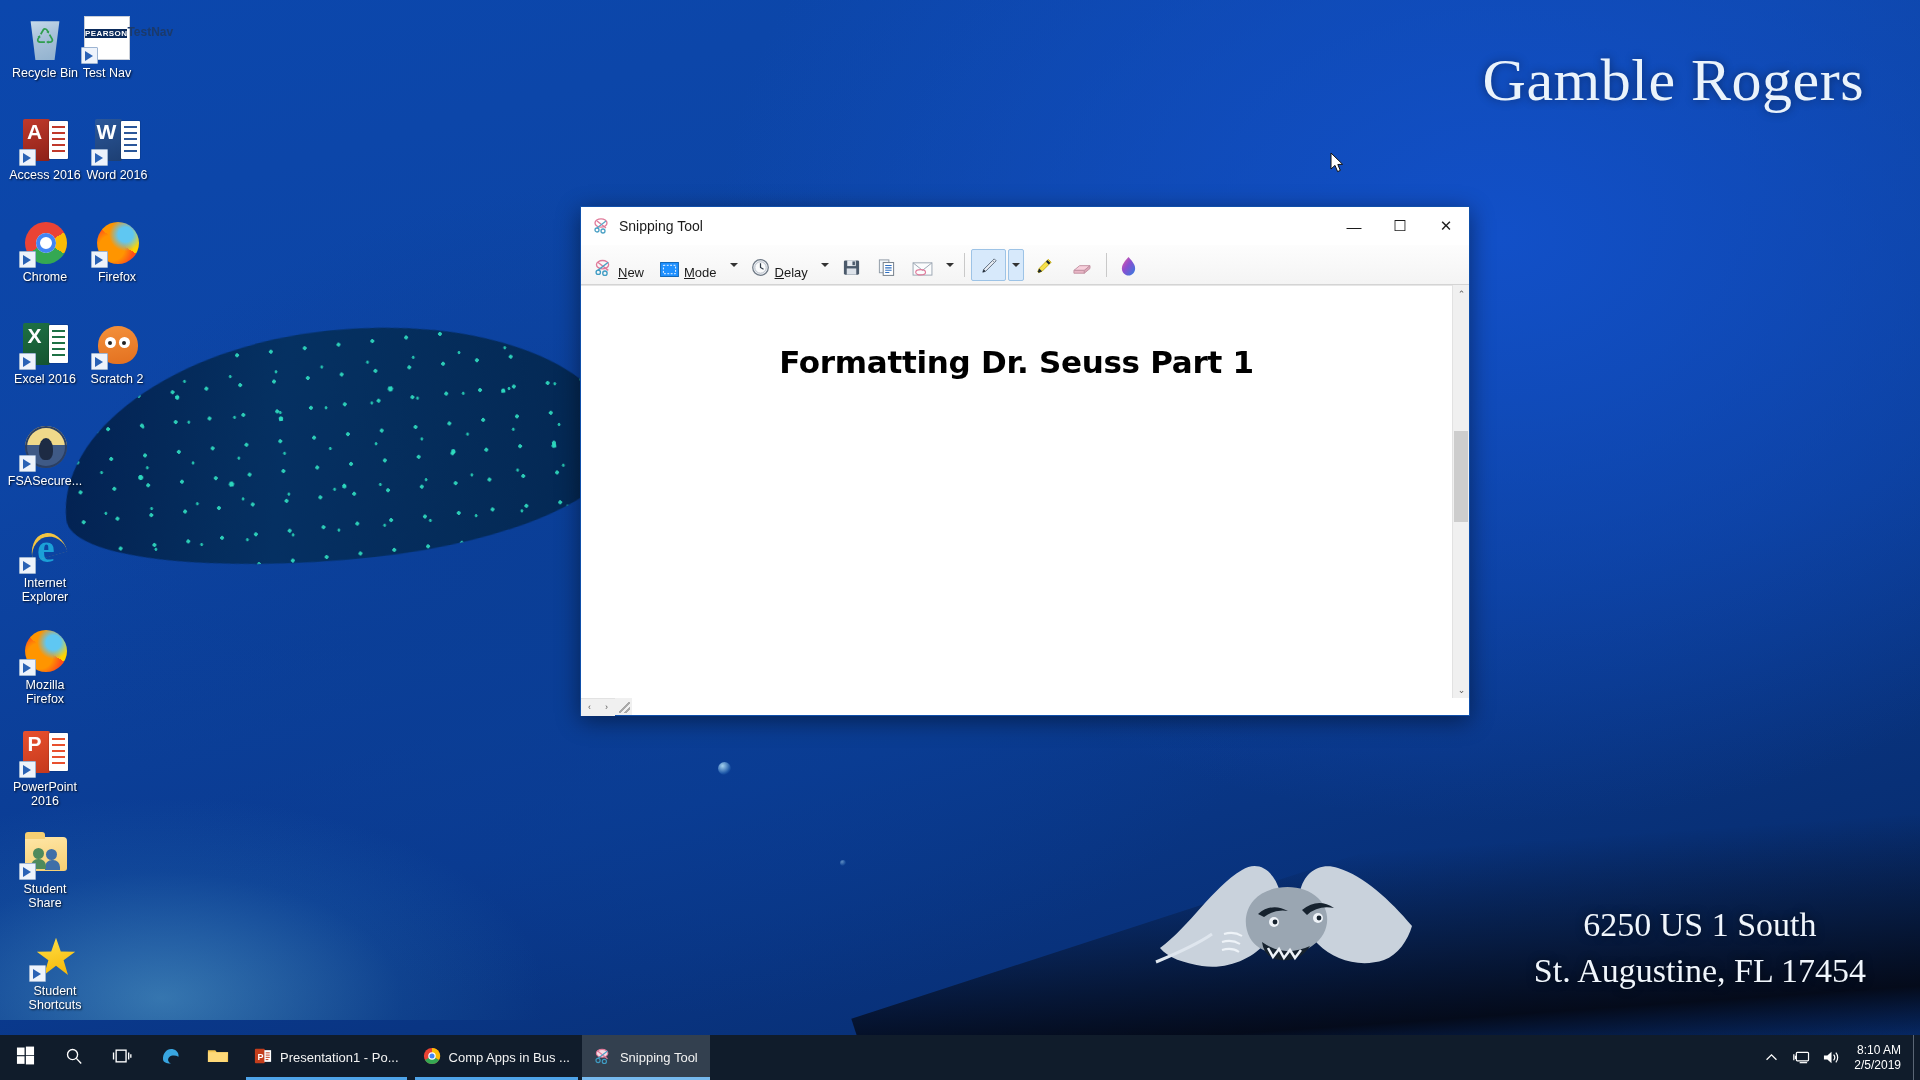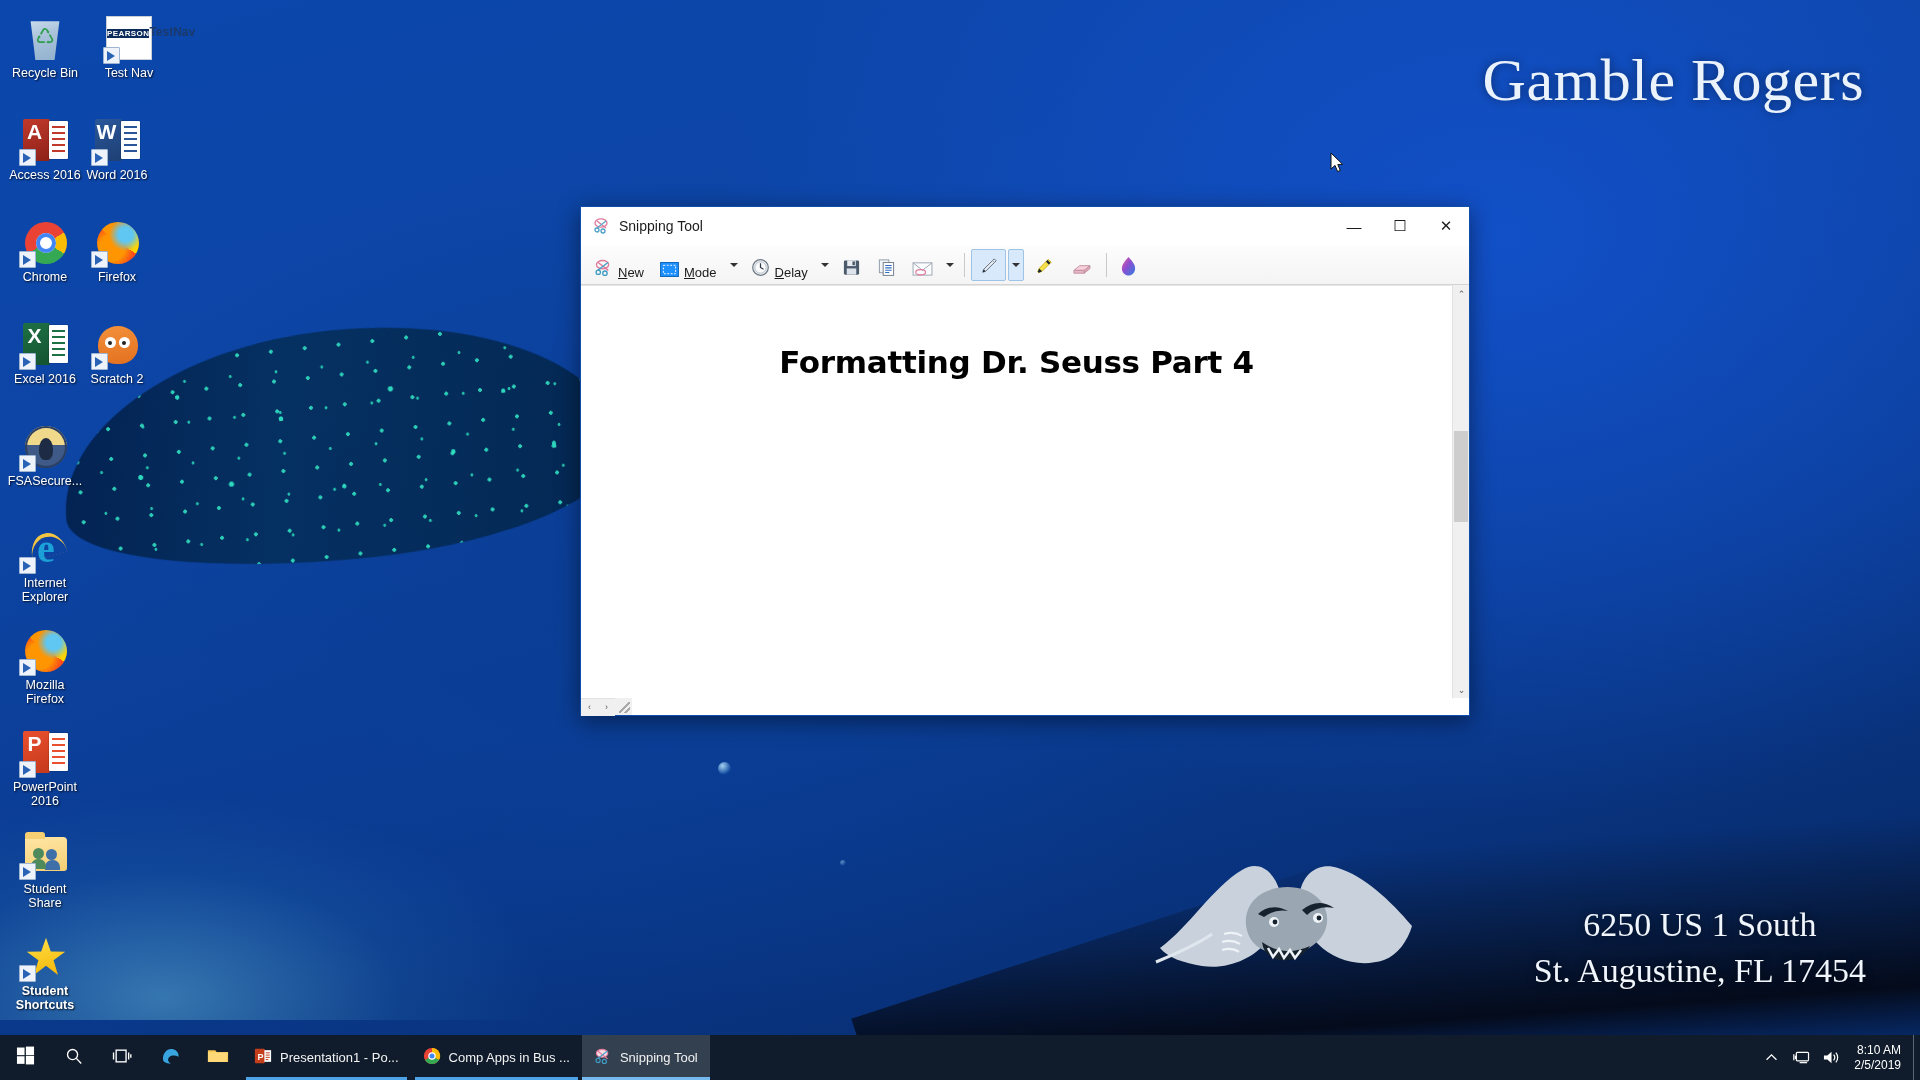--- a/index.html
+++ b/index.html
@@ -385,21 +385,21 @@
 
   <div id="icon-grid">
 
     <div class="dicon" style="left:6px;top:8px;">
       <span class="glyph">
           <span class="ic-recycle"></span>
         </span>
       <span class="label">Recycle Bin</span>
     </div>
 
-    <div class="dicon" style="left:90px;top:8px;">
+    <div class="dicon" style="left:68px;top:8px;">
       <span class="glyph">
         <span class="ic-testnav"><span class="tn-top">PEARSON</span><span class="tn-body">TestNav</span></span>
         <span class="shortcut-badge"></span>
       </span>
       <span class="label">Test Nav</span>
     </div>
 
     <div class="dicon" style="left:6px;top:110px;">
       <span class="glyph">
         <span class="off-tile ic-acc-tile"></span>
@@ -514,21 +514,21 @@
 
     <div class="dicon" style="left:6px;top:824px;">
       <span class="glyph">
         <span class="ic-folder"></span>
           <span class="ic-people"></span>
         <span class="shortcut-badge"></span>
       </span>
       <span class="label">Student Share</span>
     </div>
 
-    <div class="dicon" style="left:6px;top:926px;font-weight:bold;">
+    <div class="dicon" style="left:16px;top:926px;">
       <span class="glyph">
         <span class="ic-star"></span>
         <span class="shortcut-badge"></span>
       </span>
       <span class="label">Student Shortcuts</span>
     </div>
 
   </div>
 </div>
 
@@ -669,21 +669,21 @@
           </defs>
         </svg>
       </span>
     </div>
 
   </div>
 
   <div id="snip-body">
     <div id="snip-canvas-wrap">
       <div id="snip-canvas">
-        <h1>Formatting Dr. Seuss Part 4</h1>
+        <h1>Formatting Dr. Seuss Part 1</h1>
       </div>
     </div>
 
     <div id="vscroll">
       <div class="sb-arrow">⌃</div>
       <div class="sb-track">
         <div class="sb-thumb"></div>
       </div>
       <div class="sb-arrow">⌄</div>
     </div>

